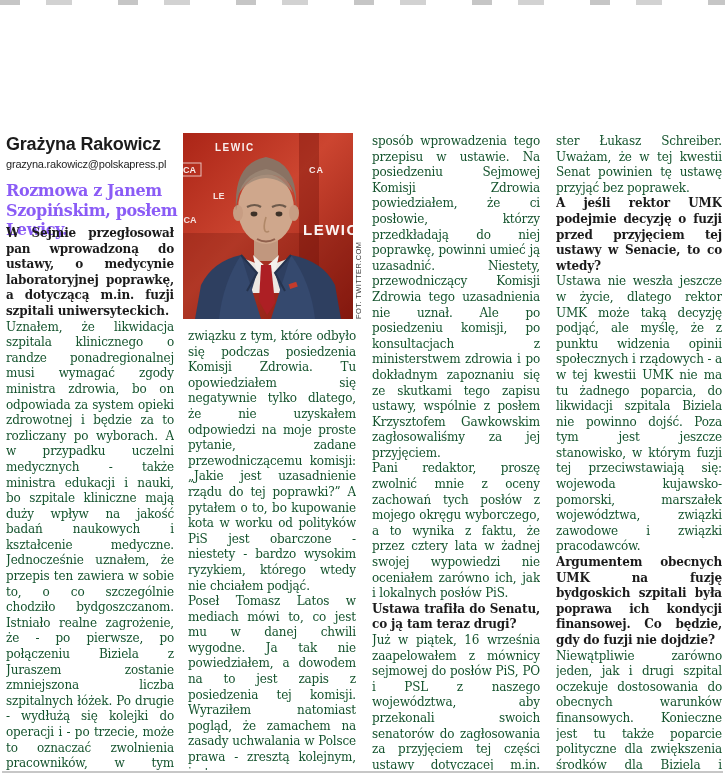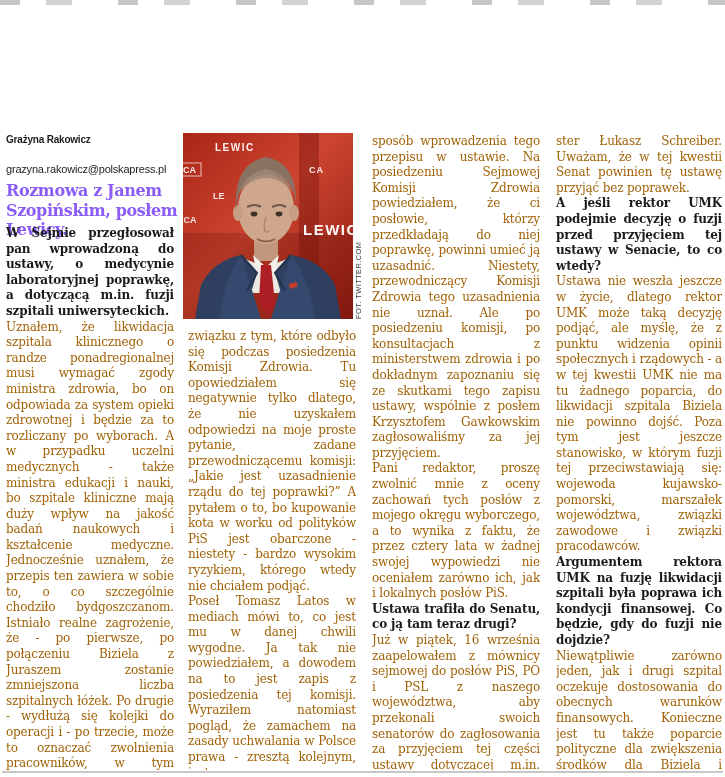--- a/index.html
+++ b/index.html
@@ -11,30 +11,30 @@
   .remnants{
     position:absolute;left:0;top:0;width:725px;height:5px;opacity:.5;
     background:repeating-linear-gradient(90deg,#8d8d8d 0 20px,transparent 20px 46px,#a5a5a5 46px 72px,transparent 72px 118px);
   }
   .headline{
     position:absolute;left:3px;top:6px;width:720px;
     font-family:"DejaVu Serif",serif;font-weight:700;color:#161616;
     font-size:45px;line-height:53px;letter-spacing:-2.4px;
   }
   .byline{position:absolute;left:6px;top:134px;width:170px;font-family:"Liberation Sans",sans-serif;}
-  .byline .name{font-weight:700;font-size:10px;color:#1c1c1c;letter-spacing:-.2px;}
-  .byline .email{font-size:11px;color:#1e1e1e;letter-spacing:-.2px;margin-top:18px;}
+  .byline .name{font-weight:700;font-size:18px;color:#1c1c1c;letter-spacing:-.2px;}
+  .byline .email{font-size:11px;color:#1e1e1e;letter-spacing:-.2px;margin-top:3px;}
   .lede{
     position:absolute;left:6px;top:181px;width:172px;
     font-weight:700;font-size:16px;line-height:19.5px;letter-spacing:-.4px;color:#8b5cf6;
   }
   .col{position:absolute;overflow:hidden;}
   .col p{
     margin:0;font-size:12px;line-height:15.6px;letter-spacing:-.15px;
-    text-align:justify;hyphens:auto;-webkit-hyphens:auto;color:#a16207;
+    text-align:justify;hyphens:auto;-webkit-hyphens:auto;color:#14532d;
   }
   .col p.b{font-weight:700;color:#1b1b1b;}
   .col p.b:not(:first-child){margin-top:0;}
   #col1{left:6px;top:226px;width:168px;height:544px;}
   #col2{left:188px;top:329px;width:168px;height:441px;}
   #col3{left:372px;top:134px;width:168px;height:636px;}
   #col4{left:556px;top:134px;width:166px;height:636px;}
   .photo{position:absolute;left:183px;top:133px;width:170px;height:186px;}
   .photo svg{display:block;}
   .photo-credit{
@@ -125,17 +125,17 @@
 <div id="col3" class="col">
     <p>sposób wprowadzenia tego przepisu w ustawie. Na posiedzeniu Sejmowej Komisji Zdrowia powiedziałem, że ci posłowie, którzy przedkładają do niej poprawkę, powinni umieć ją uzasadnić. Niestety, przewodniczący Komisji Zdrowia tego uzasadnienia nie uznał. Ale po posiedzeniu komisji, po konsultacjach z ministerstwem zdrowia i po dokładnym zapoznaniu się ze skutkami tego zapisu ustawy, wspólnie z posłem Krzysztofem Gawkowskim zagłosowaliśmy za jej przyjęciem.</p>
     <p>Pani redaktor, proszę zwolnić mnie z oceny zachowań tych posłów z mojego okręgu wyborczego, a to wynika z faktu, że przez cztery lata w żadnej swojej wypowiedzi nie oceniałem zarówno ich, jak i lokalnych posłów PiS.</p>
     <p class="b">Ustawa trafiła do Senatu, co ją tam teraz drugi?</p>
     <p>Już w piątek, 16 września zaapelowałem z mównicy sejmowej do posłów PiS, PO i PSL z naszego województwa, aby przekonali swoich senatorów do zagłosowania za przyjęciem tej części ustawy dotyczącej m.in. fuzji, ponieważ rozwiązania te są pozytywne dla pacjentów z Bydgoszczy i z całego województwa. O to również apelował w mediach mini-</p>
   </div>
 <div id="col4" class="col">
     <p>ster Łukasz Schreiber. Uważam, że w tej kwestii Senat powinien tę ustawę przyjąć bez poprawek.</p>
     <p class="b">A jeśli rektor UMK podejmie decyzję o fuzji przed przyjęciem tej ustawy w Senacie, to co wtedy?</p>
     <p>Ustawa nie weszła jeszcze w życie, dlatego rektor UMK może taką decyzję podjąć, ale myślę, że z punktu widzenia opinii społecznych i rządowych - a w tej kwestii UMK nie ma tu żadnego poparcia, do likwidacji szpitala Biziela nie powinno dojść. Poza tym jest jeszcze stanowisko, w którym fuzji tej przeciwstawiają się: wojewoda kujawsko-pomorski, marszałek województwa, związki zawodowe i związki pracodawców.</p>
-    <p class="b">Argumentem rektora UMK na fuzję likwidacji szpitali była poprawa ich kondycji finansowej. Co będzie, gdy do fuzji nie dojdzie?</p>
+    <p class="b">Argumentem obecnych UMK na fuzję bydgoskich szpitali była poprawa ich kondycji finansowej. Co będzie, gdy do fuzji nie dojdzie?</p>
     <p>Niewątpliwie zarówno jeden, jak i drugi szpital oczekuje dostosowania do obecnych warunków finansowych. Konieczne jest tu także poparcie polityczne dla zwiększenia środków dla Biziela i Jurasza, z kasy NFZ. Bo jeżeli słyszymy od parlamentarzystów PiS, że z polską służbą zdrowia jest tak dobrze, to będę oczekiwał, że w najbliższym czasie zajmiemy się zwiększeniem kontraktów dla tych szpitali. ©℗</p>
   </div>
 
 <div class="bottom-rule"></div>
 
 </body></html>

